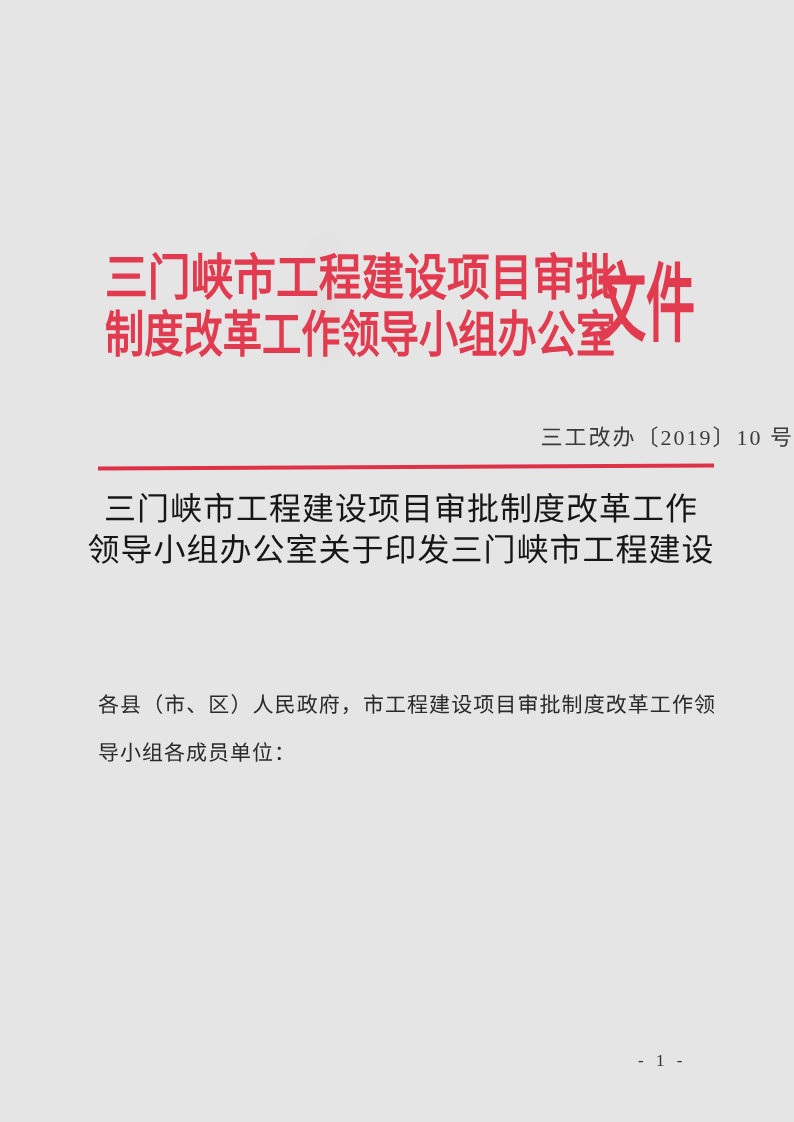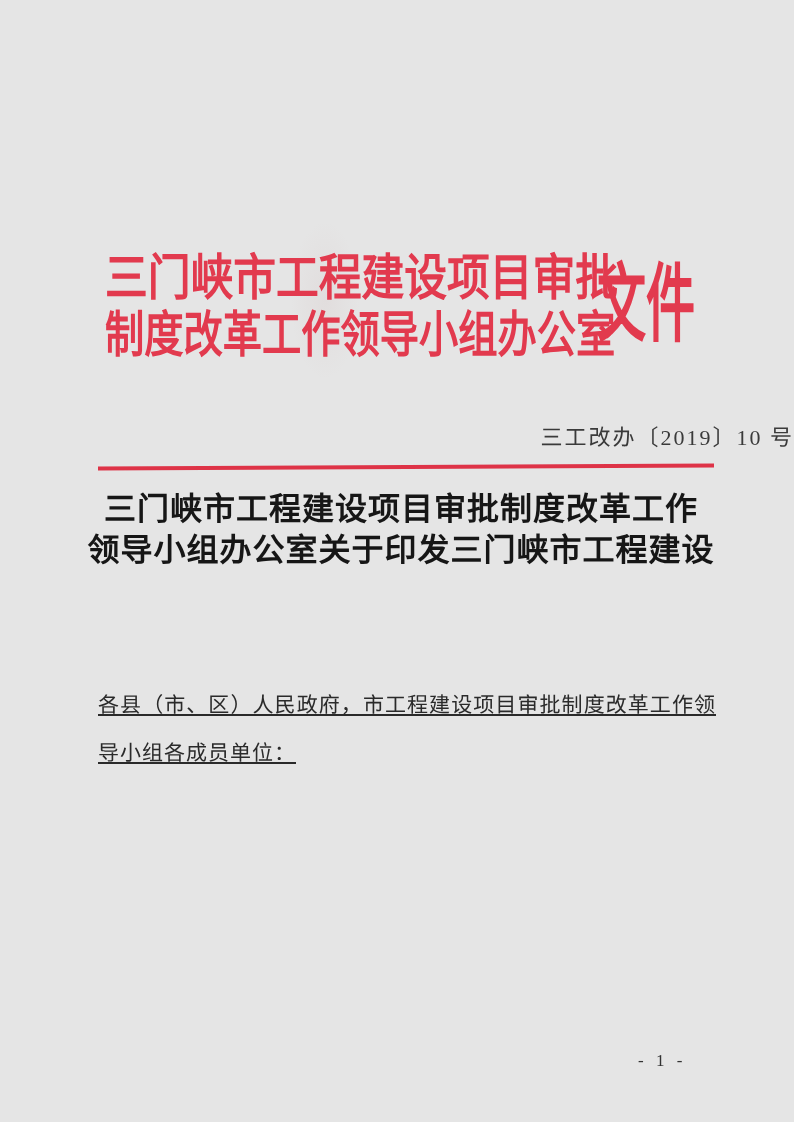--- a/index.html
+++ b/index.html
@@ -90,39 +90,38 @@
     position: absolute;
     left: 0;
     top: 489px;
     width: 100%;
     text-align: center;
     color: #161616;
   }
   .title-line {
     font-size: 32px;
     line-height: 41px;
-    font-weight: bold;
+    font-weight: normal;
     letter-spacing: 1px;
     font-family: "Liberation Serif", serif;
     padding-left: 8px;
   }
 
   
   .body-text {
     position: absolute;
     left: 98px;
     top: 681px;
     width: 618px;
     color: #2a2a2a;
     font-size: 21px;
     line-height: 48px;
     letter-spacing: 1px;
     text-align: justify;
     font-family: "Liberation Serif", serif;
-    text-decoration: underline;
   }
   .body-text p {
     margin: 0;
   }
   .para-indent {
     text-indent: 2em;
   }
 
   
   .page-number {

